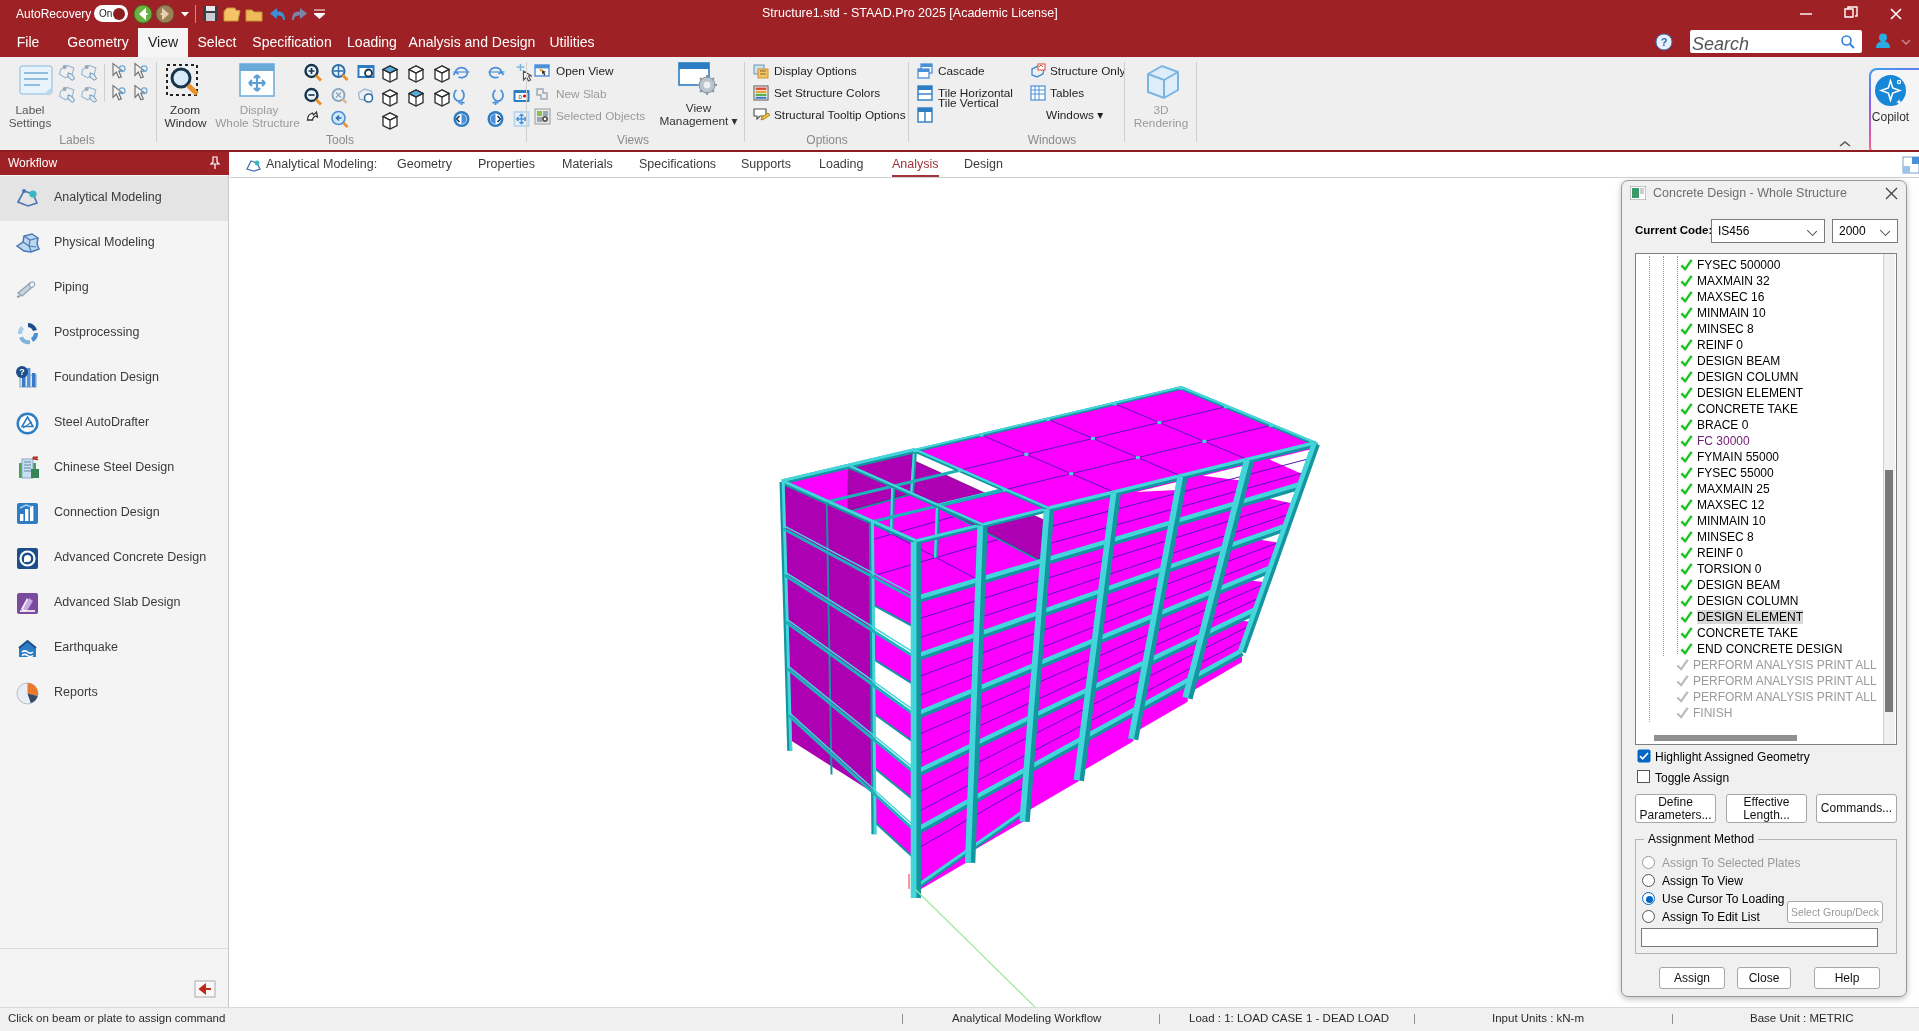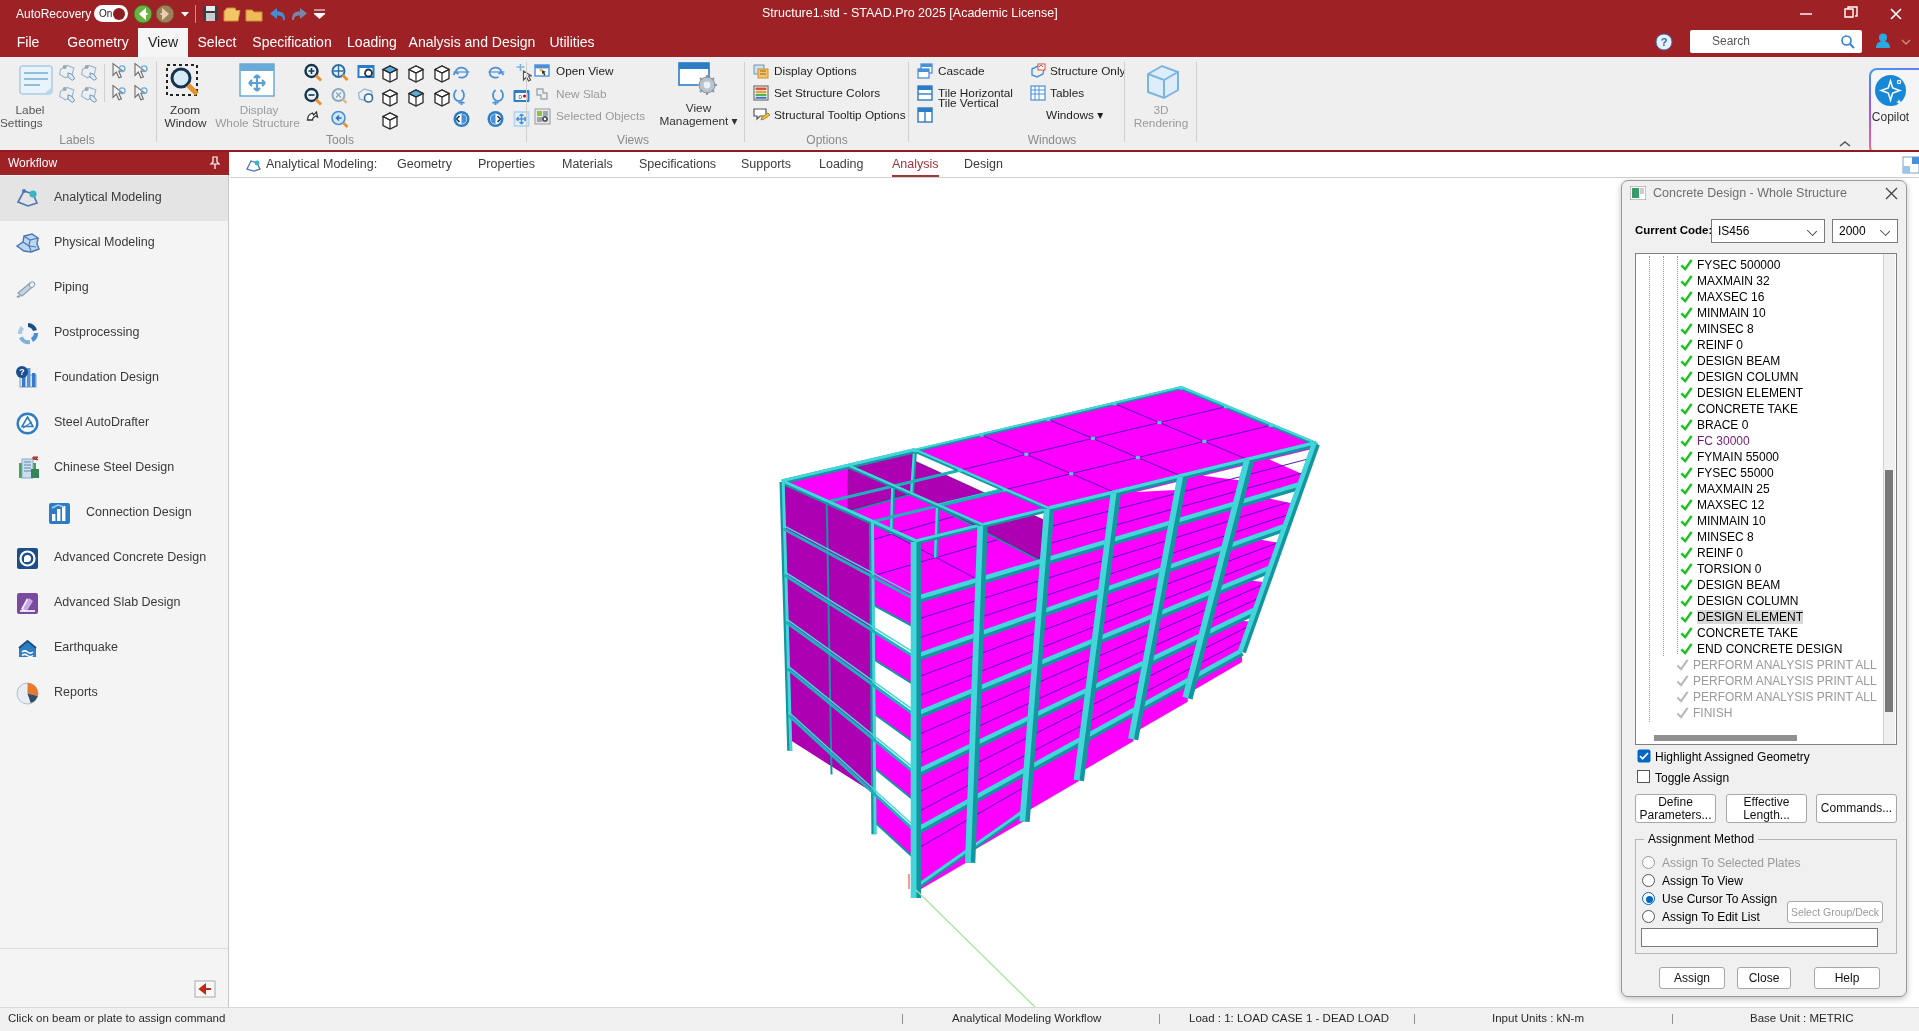--- a/index.html
+++ b/index.html
@@ -77,42 +77,42 @@
   <div class="menuitem" style="left:192px;width:50px">Select</div>
   <div class="menuitem" style="left:250px;width:84px">Specification</div>
   <div class="menuitem" style="left:345px;width:54px">Loading</div>
   <div class="menuitem" style="left:407px;width:130px">Analysis and Design</div>
   <div class="menuitem" style="left:545px;width:54px">Utilities</div>
   <svg class="abs" style="left:1655px;top:5px" width="20" height="19" viewBox="0 0 20 19">
     <circle cx="9" cy="9" r="8" fill="#e8f1fb" stroke="#3973b8"></circle>
       <text x="9" y="13" font-size="11" fill="#2d66ab" text-anchor="middle" font-weight="bold">?</text>
   </svg>
   <div class="abs" style="left:1690px;top:2px;width:172px;height:23px;background:#fff;border-radius:2px">
-    <div class="abs" style="left:22px;top:4px;color:#555;font-size:12px">Search</div>
+    <div class="abs" style="left:2px;top:4px;font-style:italic;color:#555;font-size:18px">Search</div>
     <svg class="abs" style="left:150px;top:4px" width="16" height="16" viewBox="0 0 16 16">
         <circle cx="6.5" cy="6.5" r="4.5" fill="none" stroke="#2f7fd6" stroke-width="1.6"></circle>
         <path d="M10 10 l4 4" stroke="#2f7fd6" stroke-width="1.8"></path>
       </svg>
   </div>
   <svg class="abs" style="left:1874px;top:4px" width="40" height="20" viewBox="0 0 40 20">
     <circle cx="9" cy="5.5" r="4" fill="#29abe2"></circle>
       <path d="M2 16 c0-5 3.5-7 7-7 s7 2 7 7z" fill="#29abe2"></path>
     <path d="M28 8 l4 4 4-4" stroke="#c88" fill="none" stroke-width="1.5"></path>
   </svg>
 </div>
 
 <div id="ribbon">
   <div class="abs" style="left:0;top:-57px;width:1919px;height:150px">
       <svg class="abs" style="left:14px;top:62px" width="42" height="40" viewBox="0 0 42 40">
 <rect x="6" y="4" width="32" height="28" rx="2" fill="#e9f3fb" stroke="#8ab8dc"></rect>
 <path d="M30 32 l8 0 0-7z" fill="#b8d8ee"></path>
 <path d="M10 11 h24 M10 17 h24 M10 23 h16" stroke="#90bede" stroke-width="2"></path>
       </svg>
       <div class="rtext" style="left:10px;top:103px;color:#555;width:40px;text-align:center">Label</div>
-      <div class="rtext" style="left:0px;top:116px;color:#555;width:60px;">Settings</div>
+      <div class="rtext" style="left:0px;top:116px;color:#555;width:60px;text-align:center">Settings</div>
       <svg class="abs" style="left:58px;top:62px" width="20" height="20" viewBox="0 0 24 24">
 <path d="M3 9 l8-5 8 3 -2 8 -8 4 -7-4z" fill="none" stroke="#9bb9d4" stroke-width="1.4"></path>
 <path d="M12 13 l5 2 3 5 -3 2 -5-4z" fill="#dfeaf4" stroke="#6f95b5" stroke-width="1.2"></path>
 <circle cx="8" cy="6" r="2.5" fill="#9aa7b5"></circle>
       </svg>
       <svg class="abs" style="left:80px;top:62px" width="20" height="20" viewBox="0 0 24 24">
 <path d="M3 9 l8-5 8 3 -2 8 -8 4 -7-4z" fill="none" stroke="#9bb9d4" stroke-width="1.4"></path>
 <path d="M12 13 l5 2 3 5 -3 2 -5-4z" fill="#dfeaf4" stroke="#6f95b5" stroke-width="1.2"></path>
 <circle cx="8" cy="6" r="2.5" fill="#9aa7b5"></circle>
       </svg>
@@ -467,21 +467,21 @@
     <div class="srow" style="top:271px;">
       <svg class="sico" width="27" height="27" viewBox="0 0 27 27">
         <rect x="5" y="8" width="17" height="15" fill="#4aa058"></rect>
         <rect x="8" y="4" width="11" height="19" fill="#c8dff0" stroke="#88a8c8"></rect>
         <path d="M10 7 h7 M10 10 h7 M10 13 h7 M10 16 h7" stroke="#6888a8"></path>
         <rect x="17" y="14" width="8" height="9" fill="#38845a"></rect>
         <path d="M19 4 v-2 h5 l-1.4 1.4 1.4 1.4z" fill="#d84b3a" stroke="#a02818"></path>
       </svg>
       <div class="lbl">Chinese Steel Design</div>
     </div>
-    <div class="srow" style="top:316px;margin-left:32px;">
+    <div class="srow" style="top:316px;">
       <svg class="sico" width="27" height="27" viewBox="0 0 27 27">
         <rect x="3" y="3" width="21" height="21" rx="2" fill="#2d7dc4"></rect>
         <rect x="6" y="14" width="3.4" height="7" fill="#fff"></rect>
         <rect x="11" y="9" width="3.4" height="12" fill="#fff"></rect>
         <rect x="16" y="6" width="3.4" height="15" fill="#fff"></rect>
         <path d="M6 8 l6-3 6 2" stroke="#a8d0f0" fill="none" stroke-width="1.4"></path>
       </svg>
       <div class="lbl">Connection Design</div>
     </div>
     <div class="srow" style="top:361px;">
@@ -811,21 +811,21 @@
     <div class="btn" style="left:194px;top:613px;width:81px;height:29px">Commands...</div>
     <div class="abs" style="left:13px;top:658px;width:262px;height:115px;border:1px solid #b5b5b5"></div>
 <div class="abs" style="left:22px;top:651px;background:#f0f0f0;padding:0 4px;font-size:12px">Assignment Method</div>
     <div class="radio" style="left:20px;top:675px;border-color:#999"></div>
     <div class="rlbl" style="left:40px;top:675px;color:#9a9a9a">Assign To Selected Plates</div>
     <div class="radio" style="left:20px;top:693px;border-color:#555"></div>
     <div class="rlbl" style="left:40px;top:693px;color:#000">Assign To View</div>
     <div class="radio" style="left:20px;top:711px;border-color:#0067c4">
       <div class="abs" style="left:3px;top:3px;width:7px;height:7px;border-radius:50%;background:#0067c4"></div>
     </div>
-    <div class="rlbl" style="left:40px;top:711px;color:#000">Use Cursor To Assign</div>
+    <div class="rlbl" style="left:40px;top:711px;color:#000">Use Cursor To Loading</div>
     <div class="radio" style="left:20px;top:729px;border-color:#555"></div>
     <div class="rlbl" style="left:40px;top:729px;color:#000">Assign To Edit List</div>
     <div class="btn" style="left:165px;top:720px;width:96px;height:22px;color:#9a9a9a;font-size:10.5px;white-space:nowrap;overflow:hidden">Select Group/Deck</div>
     <div class="abs" style="left:19px;top:747px;width:237px;height:19px;background:#fff;border:1px solid #7a7a7a"></div>
     <div class="btn" style="left:37px;top:786px;width:66px;height:22px">Assign</div>
     <div class="btn" style="left:115px;top:786px;width:54px;height:22px">Close</div>
     <div class="btn" style="left:192px;top:786px;width:66px;height:22px">Help</div>
   </div>
 
 <div id="statusbar">

